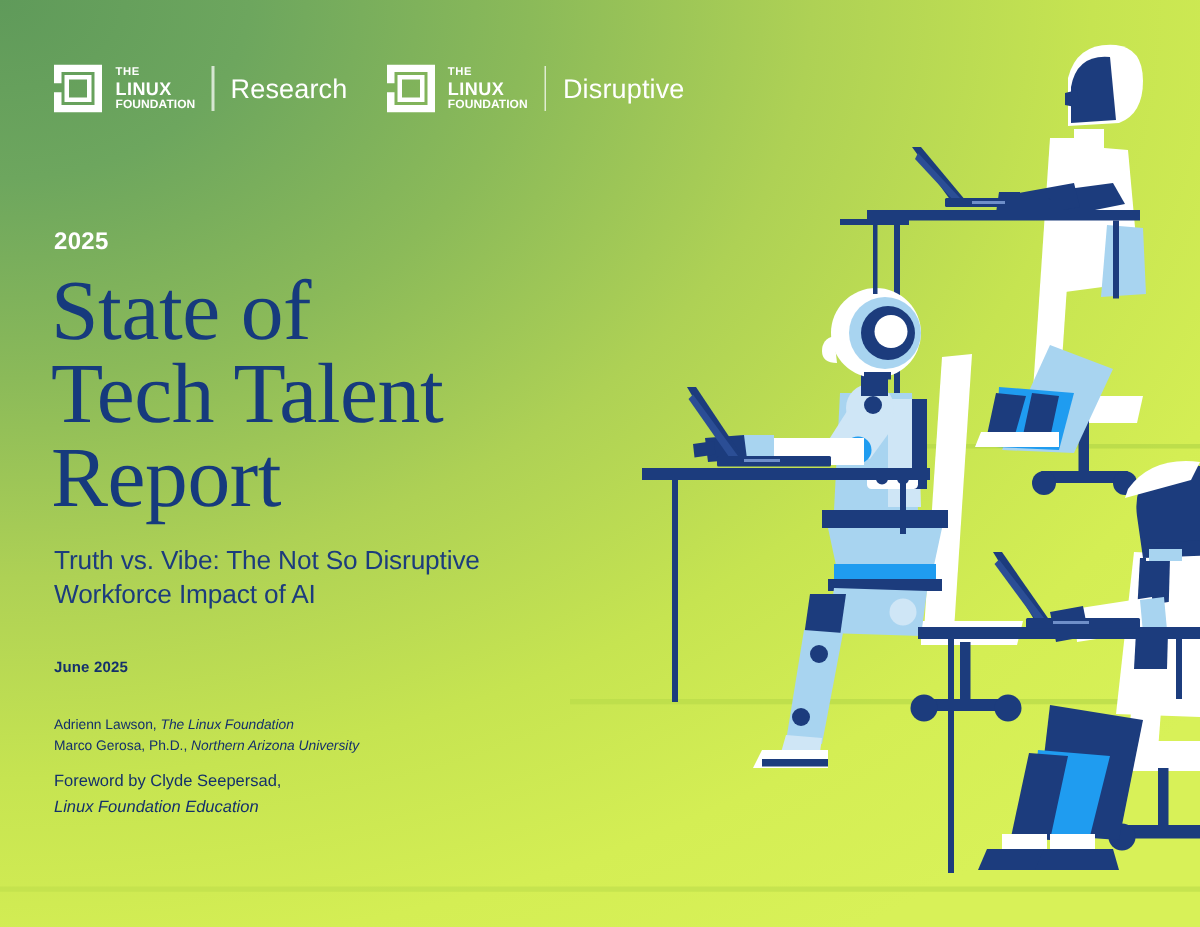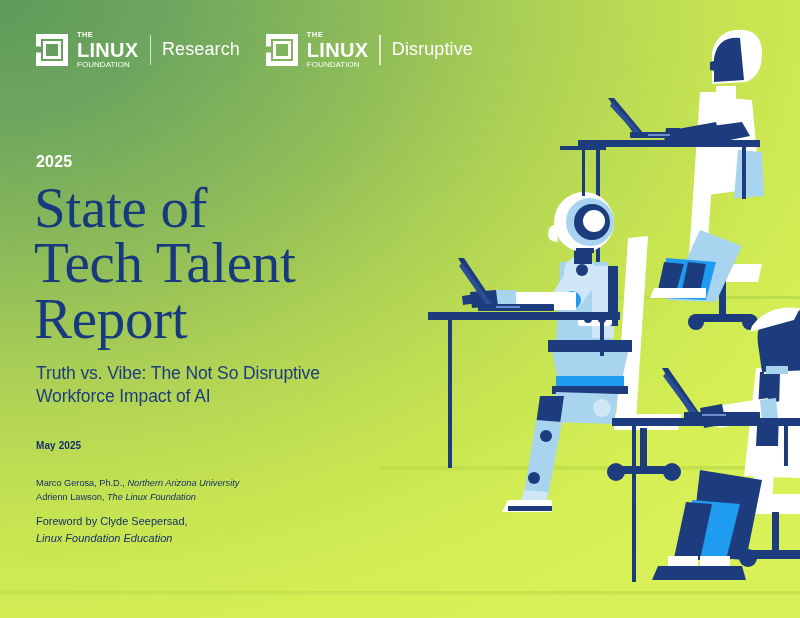--- a/index.html
+++ b/index.html
@@ -8,28 +8,28 @@
     font-family:"Liberation Sans",sans-serif;
     background:#c9e84f;
   }
   #cover{
     position:relative;width:800px;height:618px;overflow:hidden;
     background:
       radial-gradient(130% 120% at 0% 0%, #5f9a5a 0%, #6da65e 16%, #8bba59 34%, #aed155 52%, #c6e451 70%, #d4ee54 86%, #d8f158 100%);
   }
   
   #logo-bar{position:absolute;left:36px;top:31px;display:flex;align-items:center;gap:26px;}
-  .logo-lockup{display:flex;align-items:center;}
+  .logo-lockup{display:flex;align-items:center;margin-top:12px;}
   .lf-mark{
     position:relative;width:32px;height:32px;flex:0 0 auto;margin-right:9px;
   }
   .lf-word{display:flex;flex-direction:column;justify-content:center;color:#fff;line-height:1;}
   .lf-the{font-size:7.5px;font-weight:bold;letter-spacing:.4px;margin-bottom:1px;}
-  .lf-linux{font-size:20px;font-weight:bold;letter-spacing:.3px;margin-bottom:1px;}
-  .lf-foundation{font-size:8px;font-weight:normal;letter-spacing:.05px;}
+  .lf-linux{font-size:12px;font-weight:bold;letter-spacing:.3px;margin-bottom:1px;}
+  .lf-foundation{font-size:8px;font-weight:bold;letter-spacing:.05px;}
   .logo-div{width:1.5px;height:30px;background:rgba(255,255,255,.72);margin:0 11px;}
   .logo-label{color:#fff;font-size:18px;letter-spacing:.1px;}
   
   #year{
     position:absolute;left:36px;top:153px;color:#fff;font-size:16px;font-weight:bold;letter-spacing:.2px;
   }
   #title{
     position:absolute;left:34px;top:180px;width:420px;
     font-family:"Liberation Serif",serif;
     color:#163a7d;font-size:57px;line-height:.97;font-weight:normal;letter-spacing:-.3px;
@@ -264,28 +264,28 @@
   <div id="year">2025</div>
 
   <div id="title">
     <span class="tline">State of</span>
     <span class="tline">Tech Talent</span>
     <span class="tline">Report</span>
   </div>
 
   <div id="subtitle">Truth vs. Vibe: The Not So Disruptive Workforce Impact of AI</div>
 
-  <div id="date">May 2025</div>
+  <div id="date">June 2025</div>
 
   <div id="credits">
     <div class="row">
+      <span>Adrienn Lawson, </span><em>The Linux Foundation</em>
+    </div>
+    <div class="row">
       <span>Marco Gerosa, Ph.D., </span><em>Northern Arizona University</em>
-    </div>
-    <div class="row">
-      <span>Adrienn Lawson, </span><em>The Linux Foundation</em>
     </div>
   </div>
 
   <div id="foreword">
     <div>Foreword by Clyde Seepersad,</div>
     <em>Linux Foundation Education</em>
   </div>
 
 </div>
 

